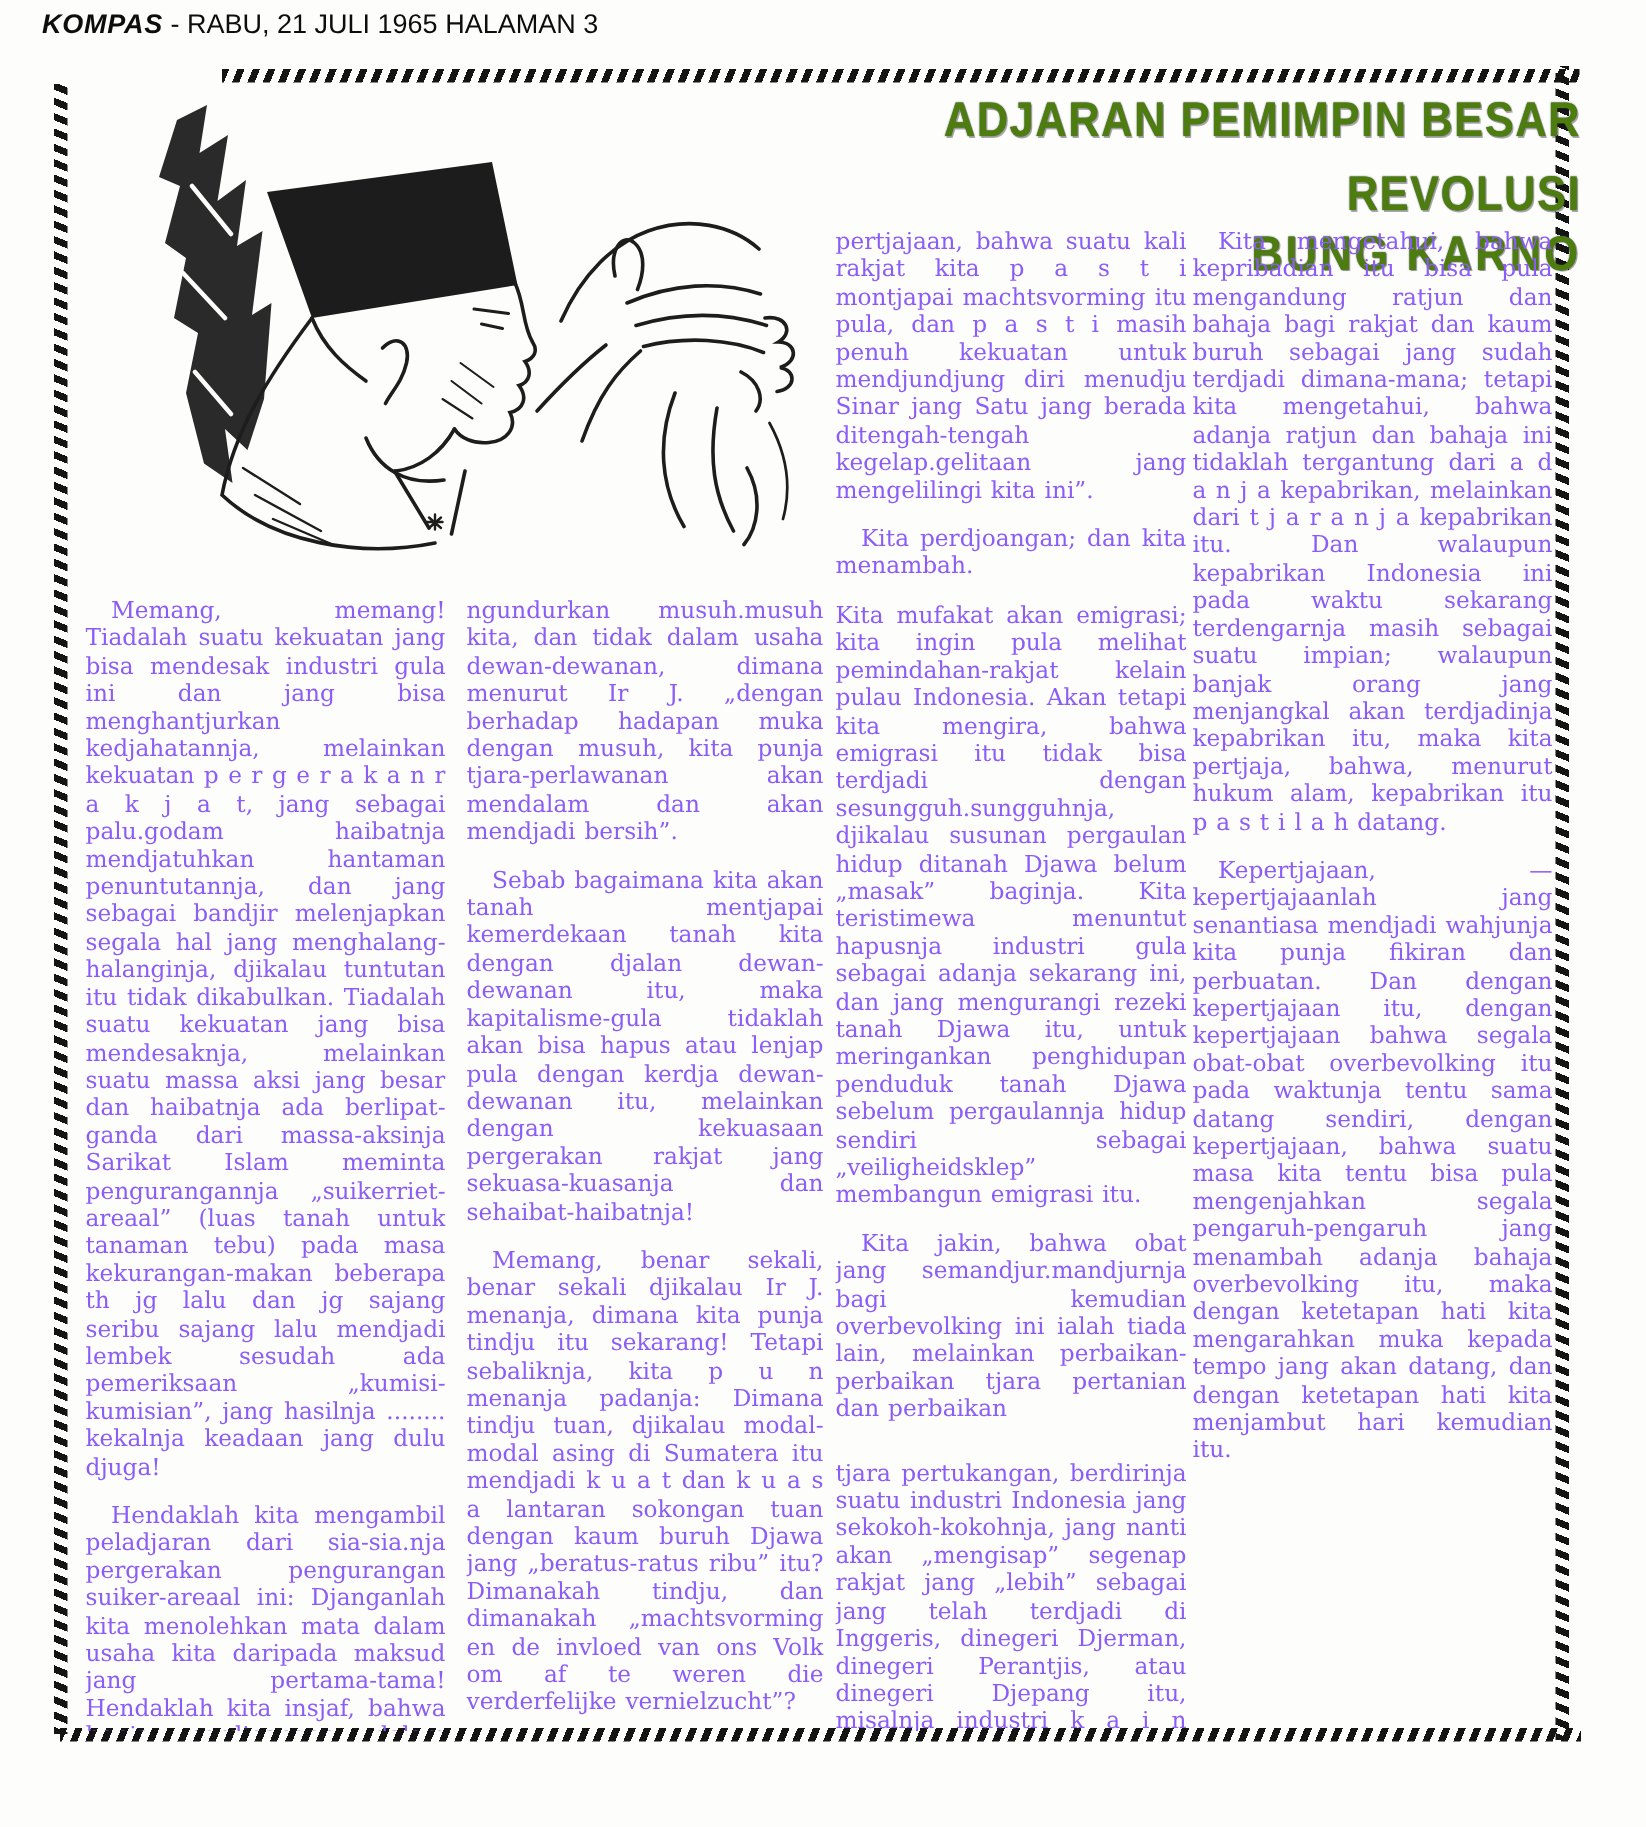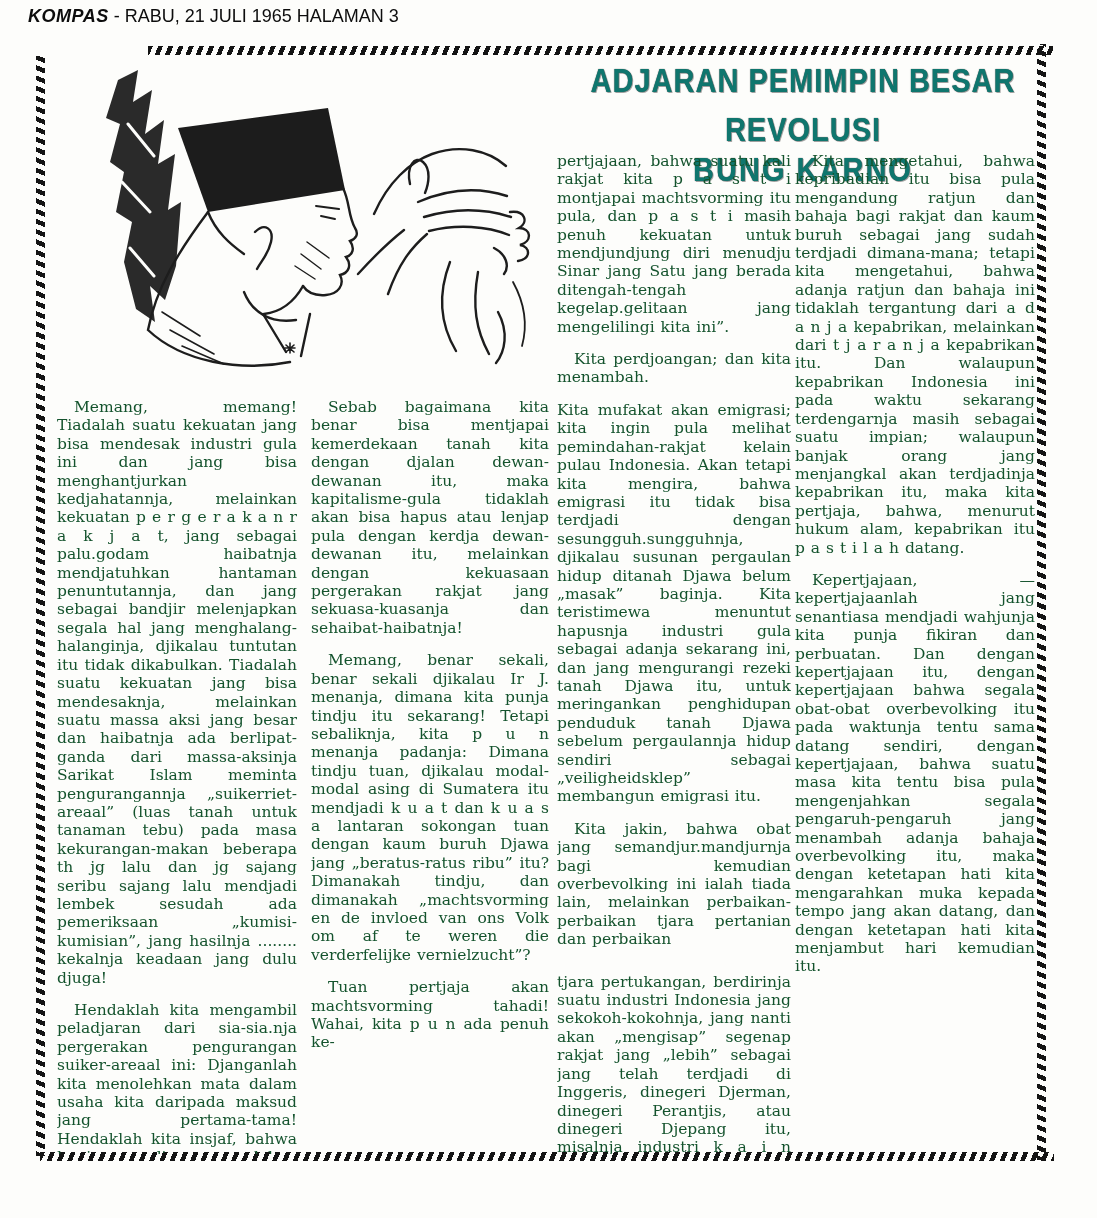--- a/index.html
+++ b/index.html
@@ -24,41 +24,41 @@
     background:repeating-linear-gradient(112deg,#141414 0 4.5px,rgba(0,0,0,0) 4.5px 9.5px);}
   .zzv{position:absolute;width:9px;
     background:repeating-linear-gradient(22deg,#141414 0 4.5px,rgba(0,0,0,0) 4.5px 9.5px);}
   .zz-top{left:148px;top:46px;width:905px;}
   .zz-bottom{left:40px;top:1152px;width:1014px;}
   .zz-left{left:36px;top:56px;height:1100px;}
   .zz-right{left:1037px;top:44px;height:1116px;}
   
   .headline{
     position:absolute;left:552px;top:56px;width:502px;
-    text-align:center;font-family:"Liberation Sans", sans-serif;
-    color:#0f766e;
+    text-align:right;font-family:"Liberation Sans", sans-serif;
+    color:#4d7c0f;
   }
   .headline .l1{
     font-size:29px;font-weight:bold;letter-spacing:1px;line-height:44px;
     text-shadow:0 0 1px #444, 1px 1px 0 rgba(20,20,20,.35);
     transform:scaleY(1.12);transform-origin:top;
   }
   .headline .l2{
     font-size:29px;font-weight:bold;letter-spacing:2px;line-height:46px;
     text-shadow:0 0 1px #444, 1px 1px 0 rgba(20,20,20,.35);
     transform:scaleY(1.12);transform-origin:top;
   }
   
   .illus{position:absolute;left:58px;top:62px;width:486px;height:332px;}
   
   .col{
     position:absolute;
     font-size:15.5px;line-height:18.4px;
     text-align:justify;overflow:hidden;
-    color:#14532d;
+    color:#8b5cf6;
     word-spacing:1px;
   }
   .col-1{left:57px;top:398px;width:240px;height:756px;}
   .col-2{left:311px;top:398px;width:238px;height:756px;}
   .col-3{left:557px;top:152px;width:234px;height:1002px;}
   .col-4{left:795px;top:152px;width:240px;height:1002px;}
   .col p{margin:0;}
   .col p + p{margin-top:14px;}
   .col p.ind{text-indent:17px;}
   .col p.gap{margin-top:24px;}
@@ -121,21 +121,22 @@
     <path d="M420 210 C414 244 418 268 431 292"></path>
     <path d="M440 250 C451 270 447 290 438 301"></path>
     <path d="M455 220 C466 240 470 262 464 284" stroke-width="1.8"></path>
   </svg>
 
   <div class="col col-1">
       <p class="ind ">Memang, memang! Tiadalah suatu kekuatan jang bisa mendesak industri gula ini dan jang bisa menghantjurkan kedjahatannja, melainkan kekuatan p e r g e r a k a n  r a k j a t, jang sebagai palu.godam haibatnja mendjatuhkan hantaman penuntutannja, dan jang sebagai bandjir melenjapkan segala hal jang menghalang-halanginja, djikalau tuntutan itu tidak dikabulkan. Tiadalah suatu kekuatan jang bisa mendesaknja, melainkan suatu massa aksi jang besar dan haibatnja ada berlipat-ganda dari massa-aksinja Sarikat Islam meminta pengurangannja „suikerriet-areaal” (luas tanah untuk tanaman tebu) pada masa kekurangan-makan beberapa th jg lalu dan jg sajang seribu sajang lalu mendjadi lembek sesudah ada pemeriksaan „kumisi-kumisian”, jang hasilnja ........ kekalnja keadaan jang dulu djuga!</p>
       <p class="ind ">Hendaklah kita mengambil peladjaran dari sia-sia.nja pergerakan pengurangan suiker-areaal ini: Djanganlah kita menolehkan mata dalam usaha kita daripada maksud jang pertama-tama! Hendaklah kita insjaf, bahwa hanja perdjoangan dalam pergerakan rakjat itu sahadjalah jang bisa me-</p>
     </div>
   <div class="col col-2">
-      <p class="ind ">Sebab bagaimana kita benar bisa mentjapai kemerdekaan tanah kita dengan djalan dewan-dewanan itu, maka kapitalisme-gula tidaklah akan bisa hapus atau lenjap pula dengan kerdja dewan-dewanan itu, melainkan dengan kekuasaan pergerakan rakjat jang sekuasa-kuasanja dan sehaibat-haibatnja!</p>
+      <p class="">ngundurkan musuh.musuh kita, dan tidak dalam usaha dewan-dewanan, dimana menurut Ir J. „dengan berhadap hadapan muka dengan musuh, kita punja tjara-perlawanan akan mendalam dan akan mendjadi bersih”.</p>
+      <p class="ind ">Sebab bagaimana kita akan tanah mentjapai kemerdekaan tanah kita dengan djalan dewan-dewanan itu, maka kapitalisme-gula tidaklah akan bisa hapus atau lenjap pula dengan kerdja dewan-dewanan itu, melainkan dengan kekuasaan pergerakan rakjat jang sekuasa-kuasanja dan sehaibat-haibatnja!</p>
       <p class="ind ">Memang, benar sekali, benar sekali djikalau Ir J. menanja, dimana kita punja tindju itu sekarang! Tetapi sebaliknja, kita p u n menanja padanja: Dimana tindju tuan, djikalau modal-modal asing di Sumatera itu mendjadi k u a t dan k u a s a lantaran sokongan tuan dengan kaum buruh Djawa jang „beratus-ratus ribu” itu? Dimanakah tindju, dan dimanakah „machtsvorming en de invloed van ons Volk om af te weren die verderfelijke vernielzucht”?</p>
       <p class="ind ">Tuan pertjaja akan machtsvorming tahadi! Wahai, kita p u n ada penuh ke-</p>
     </div>
   <div class="col col-3">
       <p class="">pertjajaan, bahwa suatu kali rakjat kita p a s t i montjapai machtsvorming itu pula, dan p a s t i masih penuh kekuatan untuk mendjundjung diri menudju Sinar jang Satu jang berada ditengah-tengah kegelap.gelitaan jang mengelilingi kita ini”.</p>
       <p class="ind ">Kita perdjoangan; dan kita menambah.</p>
       <p class="">Kita mufakat akan emigrasi; kita ingin pula melihat pemindahan-rakjat kelain pulau Indonesia. Akan tetapi kita mengira, bahwa emigrasi itu tidak bisa terdjadi dengan sesungguh.sungguhnja, djikalau susunan pergaulan hidup ditanah Djawa belum „masak” baginja. Kita teristimewa menuntut hapusnja industri gula sebagai adanja sekarang ini, dan jang mengurangi rezeki tanah Djawa itu, untuk meringankan penghidupan penduduk tanah Djawa sebelum pergaulannja hidup sendiri sebagai „veiligheidsklep” membangun emigrasi itu.</p>
       <p class="ind ">Kita jakin, bahwa obat jang semandjur.mandjurnja bagi kemudian overbevolking ini ialah tiada lain, melainkan perbaikan-perbaikan tjara pertanian dan perbaikan</p>
       <p class="gap">tjara pertukangan, berdirinja suatu industri Indonesia jang sekokoh-kokohnja, jang nanti akan „mengisap” segenap rakjat jang „lebih” sebagai jang telah terdjadi di Inggeris, dinegeri Djerman, dinegeri Perantjis, atau dinegeri Djepang itu, misalnja industri k a i n untuk mengganti keadaan jang sekarang, dimana hampir segenap rakjat Indonesia jang berpuluh-puluh djuta itu hampir semuanja sama memakai pakaian jang kainnja dari Eropah, seharga berpuluh-</p>
     </div>

